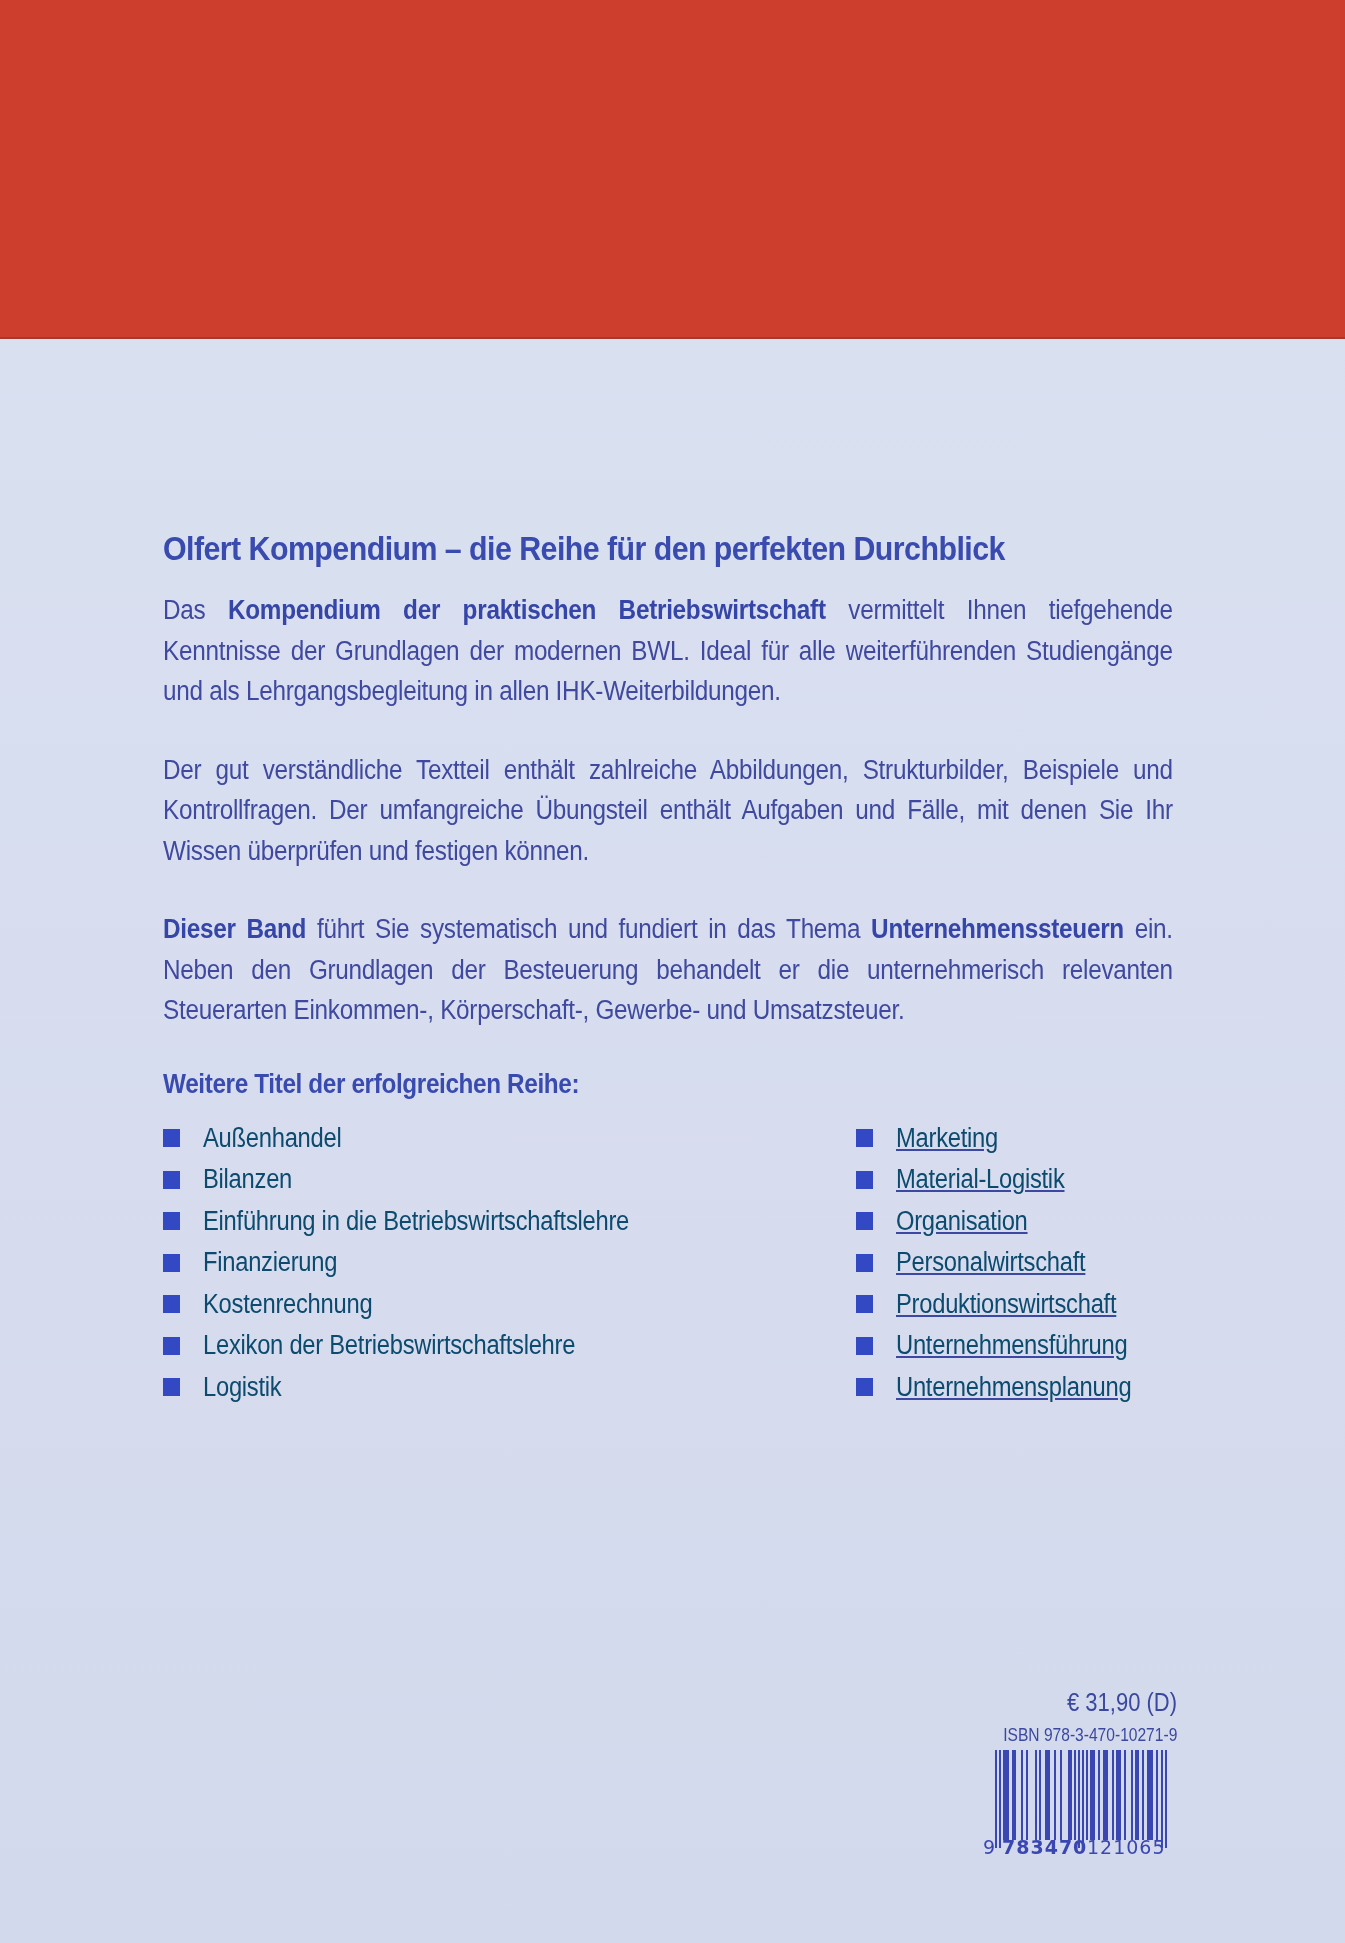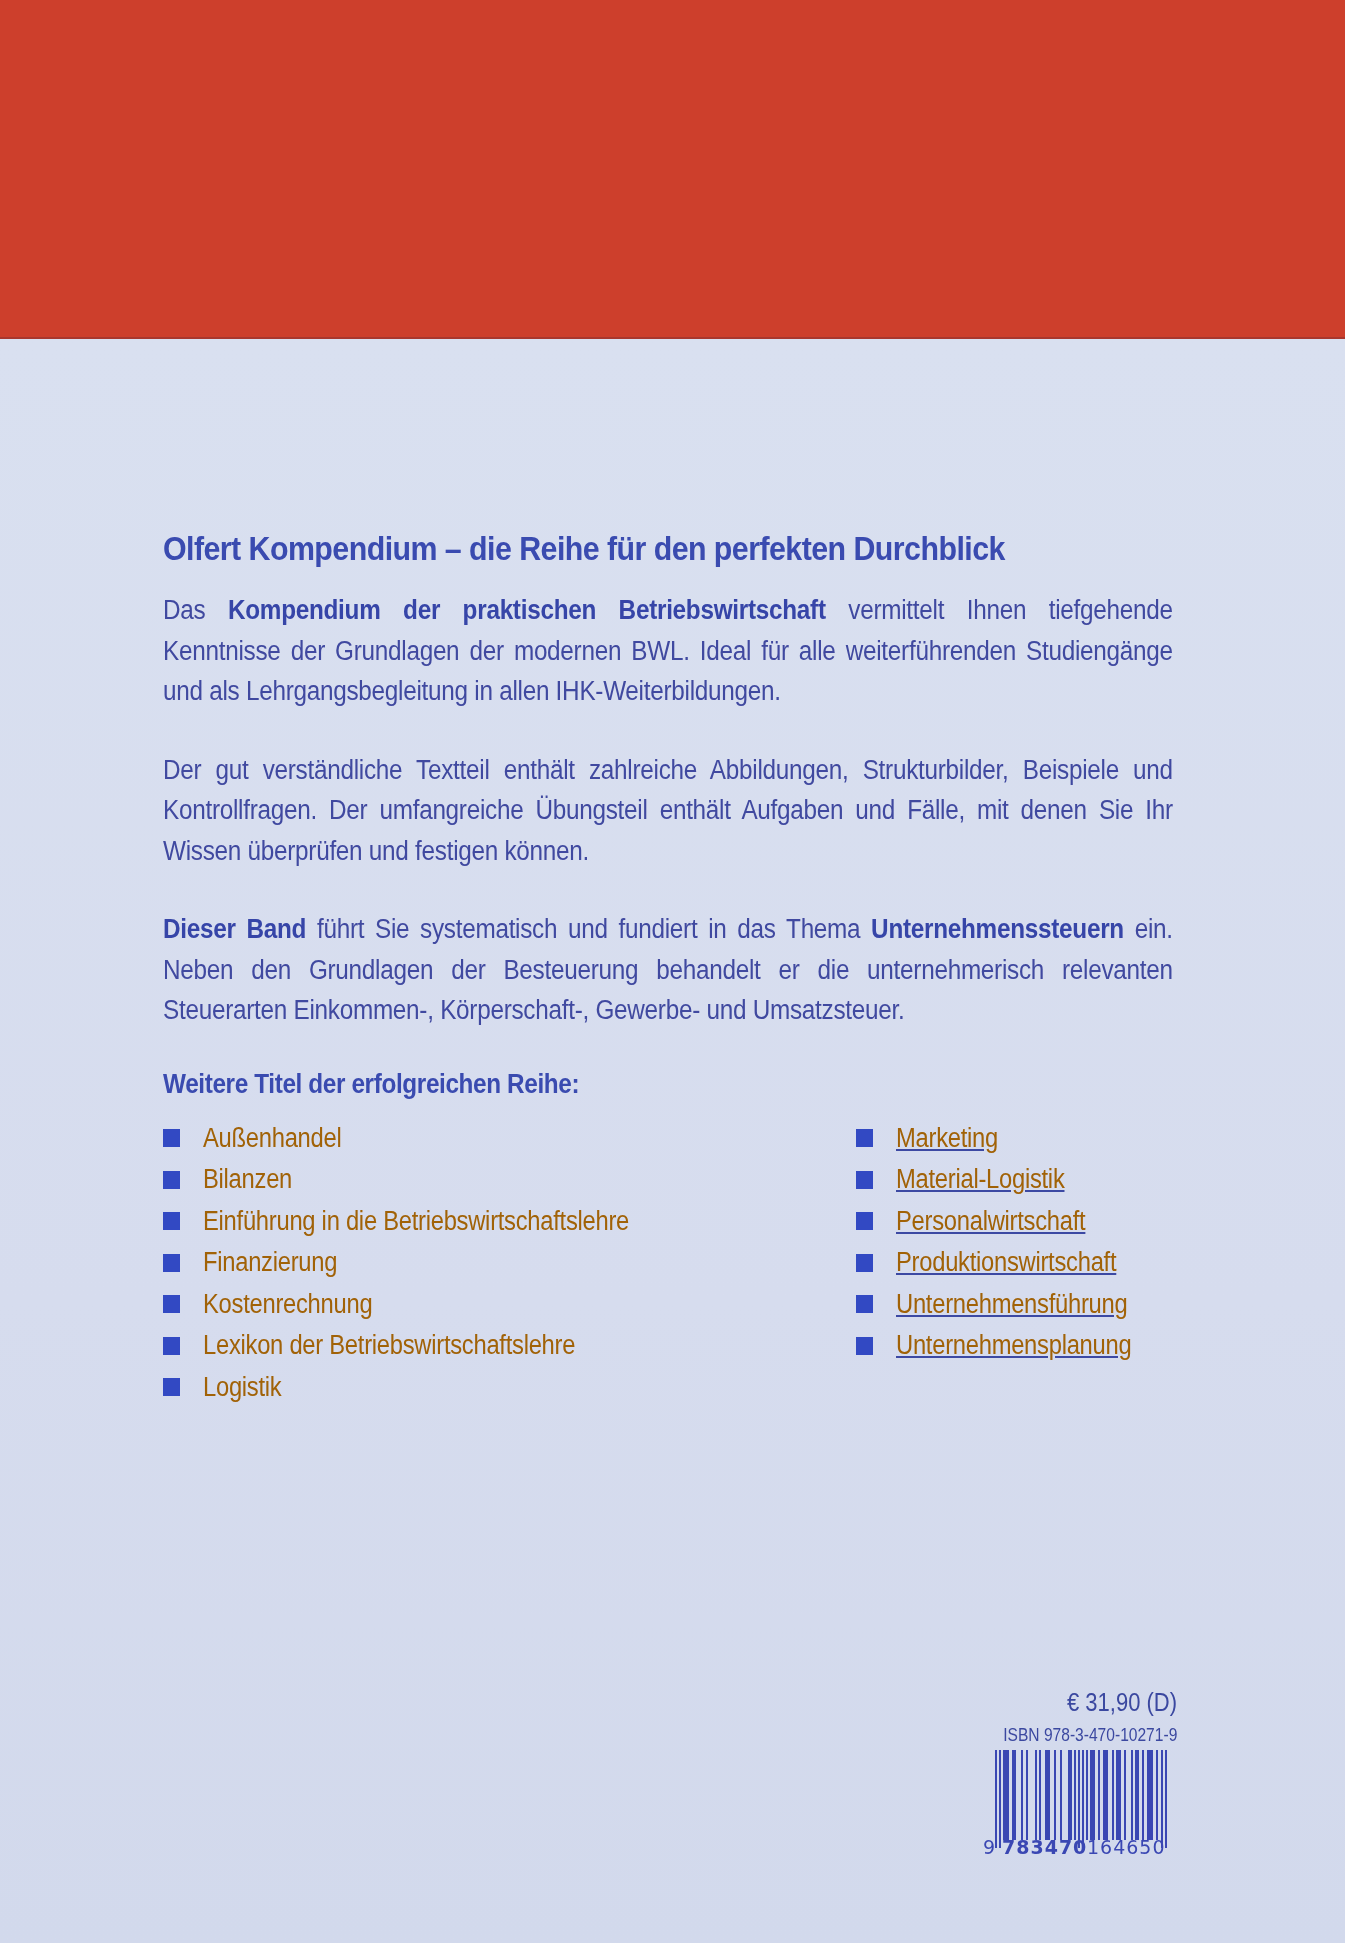--- a/index.html
+++ b/index.html
@@ -29,21 +29,21 @@
   }
   .para b { color: #3645a8; }
   .subhead {
     font-weight: bold; font-size: 27px; color: #3a4bb0; margin: 8px 0 18px 0;
     transform: scaleX(0.9); transform-origin: left; letter-spacing: -0.4px;
   }
   .lists { position: relative; height: 340px; }
   .col { position: absolute; top: 0; }
   .col.left { left: 0; }
   .col.right { left: 693px; text-decoration: underline; }
-  .li { display: flex; align-items: center; height: 41.5px; font-size: 27px; color: #a16207; }
+  .li { display: flex; align-items: center; height: 41.5px; font-size: 27px; color: #0c4a6e; }
   .bullet { width: 17px; height: 18px; background: #3249c3; margin-right: 23px; flex: none; }
   .li span.t { display: inline-block; transform: scaleX(0.88); transform-origin: left; white-space: nowrap; letter-spacing: -0.3px; }
   .price {
     position: absolute; right: 168px; top: 1688px; font-size: 25px; color: #3b48a0;
     transform: scaleX(0.88); transform-origin: right;
   }
   .isbn {
     position: absolute; right: 168px; top: 1724px; font-size: 19px; color: #3b48a0;
     transform: scaleX(0.82); transform-origin: right; white-space: nowrap;
   }
@@ -106,20 +106,24 @@
       <div class="li">
           <span class="bullet"></span>
           <span class="t">Marketing</span>
         </div>
       <div class="li">
           <span class="bullet"></span>
           <span class="t">Material-Logistik</span>
         </div>
       <div class="li">
           <span class="bullet"></span>
+          <span class="t">Organisation</span>
+        </div>
+      <div class="li">
+          <span class="bullet"></span>
           <span class="t">Personalwirtschaft</span>
         </div>
       <div class="li">
           <span class="bullet"></span>
           <span class="t">Produktionswirtschaft</span>
         </div>
       <div class="li">
           <span class="bullet"></span>
           <span class="t">Unternehmensführung</span>
         </div>
@@ -164,15 +168,15 @@
       <rect x="157" y="0" width="2" height="90"></rect>
       <rect x="162" y="0" width="6" height="90"></rect>
       <rect x="171" y="0" width="2" height="90"></rect>
       <rect x="176" y="0" width="2" height="98"></rect>
       <rect x="180" y="0" width="2" height="98"></rect>
     </g>
   </svg>
   <div style="position:absolute;left:0;top:86px;width:194px;height:24px;font-family:'DejaVu Sans',sans-serif;font-size:19px;color:#3a47b3;">
     <span style="position:absolute;left:-2px;top:0;">9</span>
     <span style="position:absolute;left:17px;top:0;letter-spacing:1px;font-weight:bold;">783470</span>
-    <span style="position:absolute;left:102px;top:0;letter-spacing:1px;">164650</span>
+    <span style="position:absolute;left:102px;top:0;letter-spacing:1px;">121065</span>
   </div>
 </div>
 
 </body></html>

